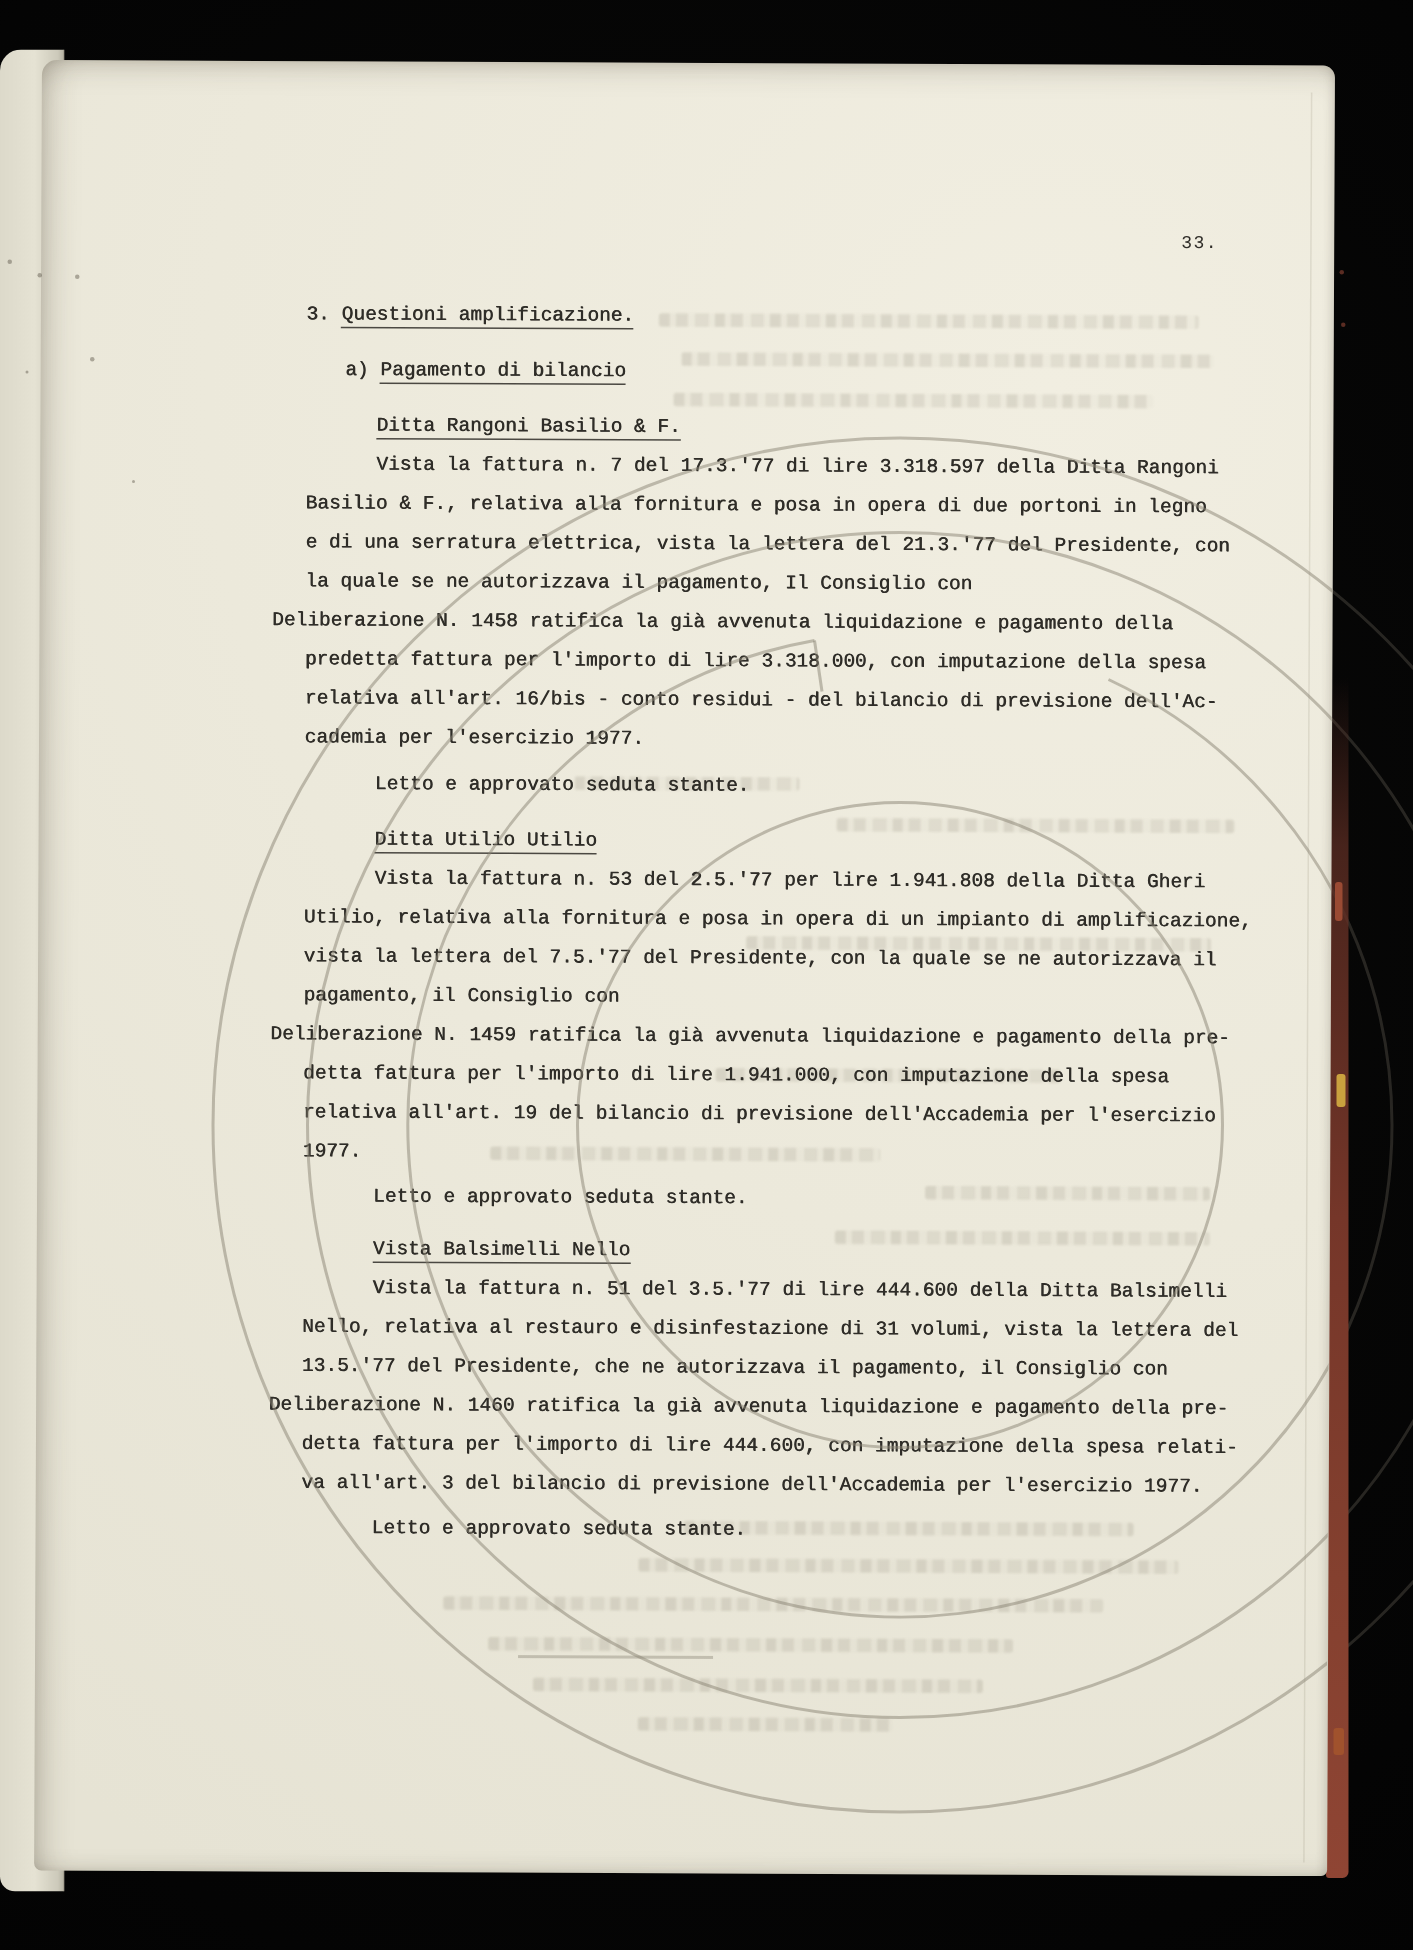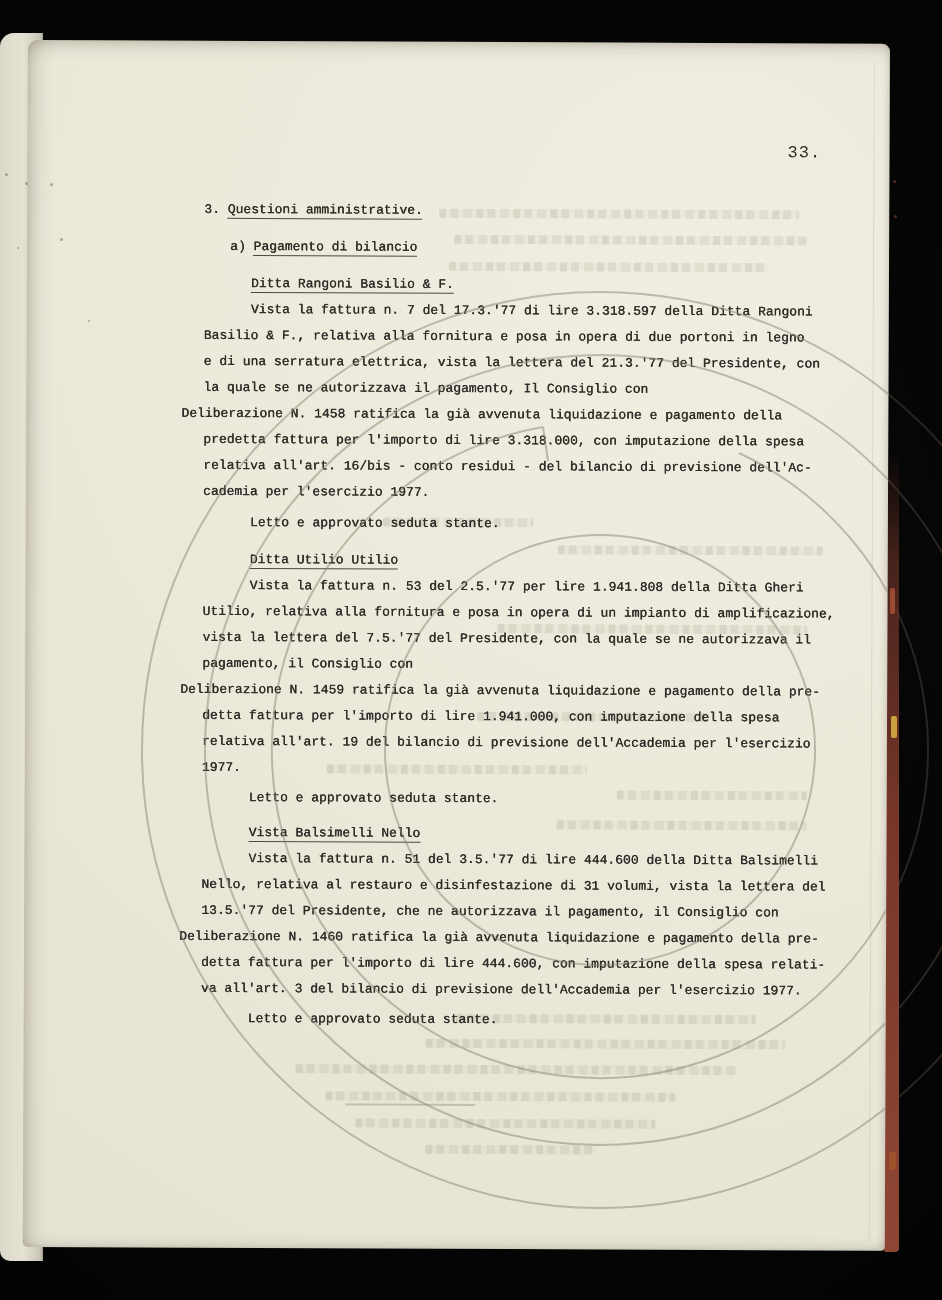--- a/index.html
+++ b/index.html
@@ -29,21 +29,21 @@
     box-shadow:
       inset 16px 0 24px -16px rgba(60,50,35,.38),
       inset -4px 0 8px -4px rgba(60,50,35,.22),
       inset 0 16px 22px -16px rgba(60,50,35,.28),
       inset 0 -10px 18px -14px rgba(60,50,35,.25);
     transform:rotate(0.25deg);
     transform-origin:0 0;
     color:#2f2d28;
   }
   .crease{position:absolute;left:846px;top:18px;width:1px;height:1180px;background:rgba(90,80,60,.12);}
-  .pageno{position:absolute;left:760px;top:100px;font-size:17px;letter-spacing:1px;}
+  .pageno{position:absolute;left:760px;top:112px;font-size:12px;letter-spacing:1px;}
   .textcol{position:absolute;left:155px;top:156px;width:690px;font-size:13px;}
   .line{height:26px;line-height:26px;white-space:pre;text-shadow:0.35px 0.2px 0 currentColor;}
   .pl-h1{padding-left:22px;}
   .pl-h2{padding-left:48px;}
   .first{padding-left:69px;}
   .body{padding-left:22px;}
   .out{padding-left:0;}
   .mt11{margin-top:11px;}
   .mt9{margin-top:9px;}
   .mt5{margin-top:5px;}
@@ -103,21 +103,21 @@
     <div class="ghost" style="left:432px;top:972px;width:300px;"></div>
     <div class="ghost" style="left:402px;top:997px;width:360px;"></div>
     <div class="ghost" style="left:272px;top:1023px;width:440px;"></div>
     <div class="ghost" style="left:302px;top:1050px;width:350px;"></div>
     <div class="ghost-u" style="left:322px;top:1062px;width:130px;"></div>
     <div class="ghost" style="left:332px;top:1077px;width:300px;"></div>
     <div class="ghost" style="left:402px;top:1103px;width:170px;"></div>
 
     <div class="textcol">
 
-      <div class="line pl-h1"><span>3. </span><span class="u">Questioni amministrative.</span></div>
+      <div class="line pl-h1"><span>3. </span><span class="u">Questioni amplificazione.</span></div>
 
       <div class="line pl-h2 mt11"><span>a) </span><span class="u">Pagamento di bilancio</span></div>
 
       <div class="line first mt11"><span class="u">Ditta Rangoni Basilio &amp; F.</span></div>
       <div class="line first">Vista la fattura n. 7 del 17.3.'77 di lire 3.318.597 della Ditta Rangoni</div>
       <div class="line body">Basilio &amp; F., relativa alla fornitura e posa in opera di due portoni in legno</div>
       <div class="line body">e di una serratura elettrica, vista la lettera del 21.3.'77 del Presidente, con</div>
       <div class="line body">la quale se ne autorizzava il pagamento, Il Consiglio con</div>
       <div class="line out">Deliberazione N. 1458 ratifica la già avvenuta liquidazione e pagamento della</div>
       <div class="line body">predetta fattura per l'importo di lire 3.318.000, con imputazione della spesa</div>

